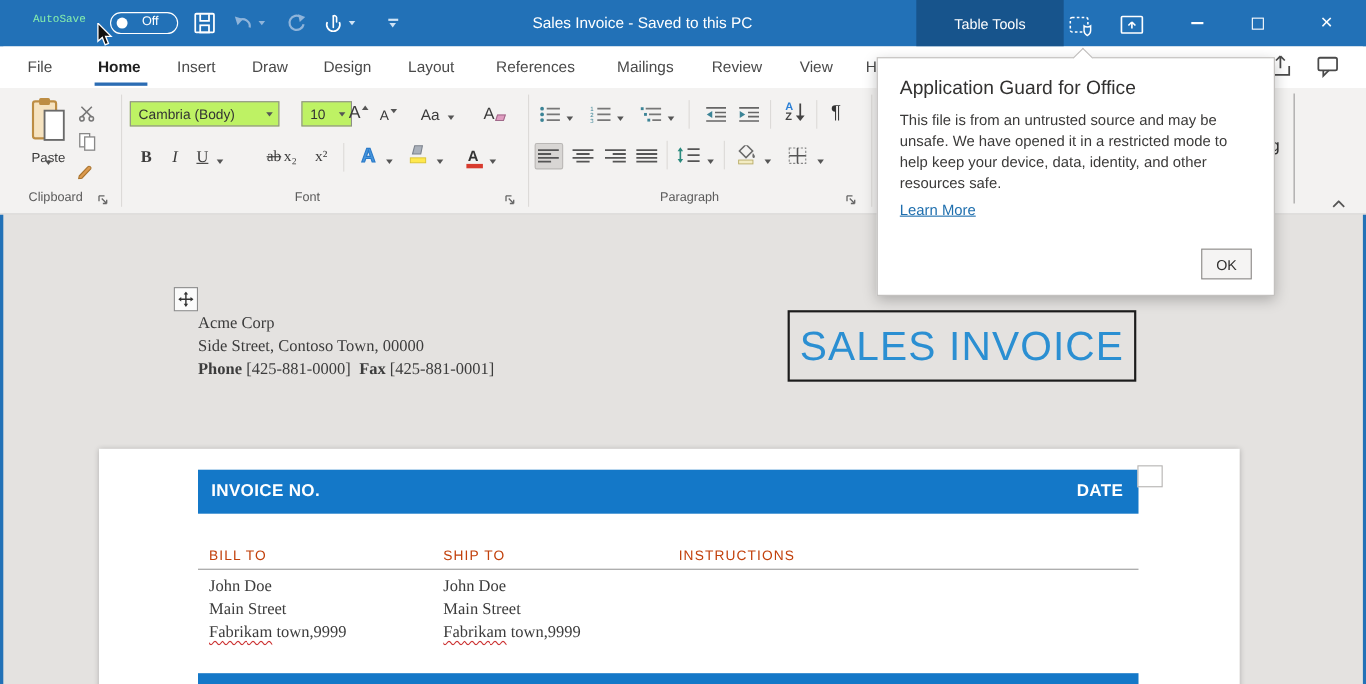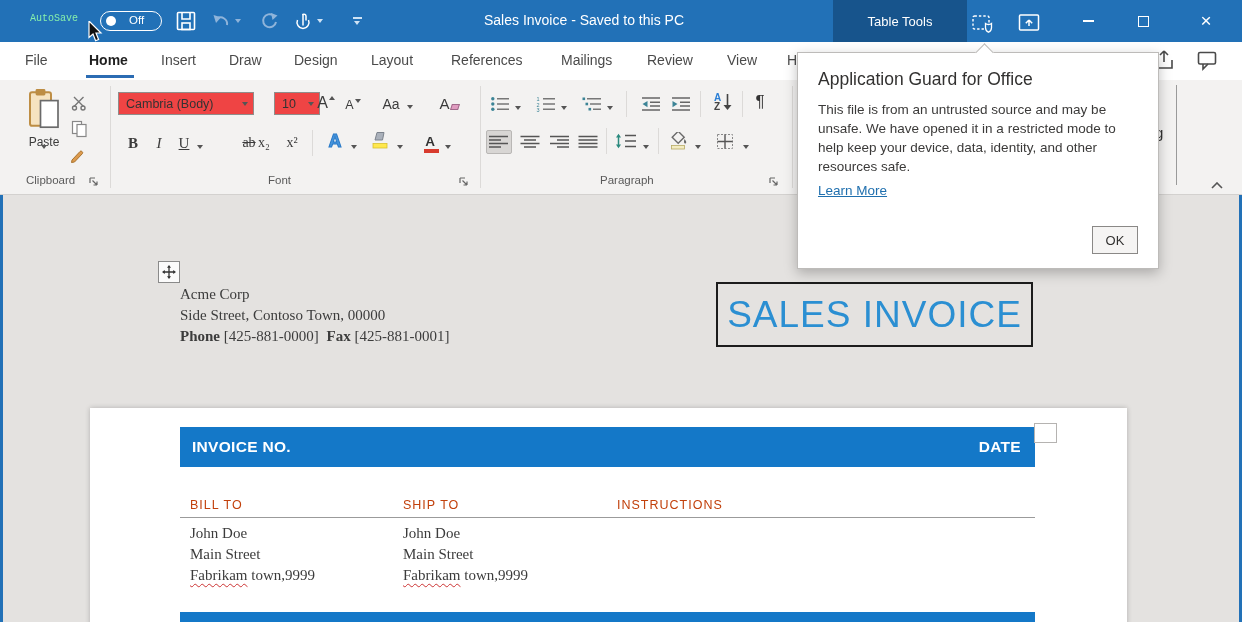--- a/index.html
+++ b/index.html
@@ -35,21 +35,21 @@
   .rtab { position:absolute; top:10px; font-size:14px; color:#4a4a4a; cursor:default; }
   .rtab.active { color:#1f1f1f; font-weight:700; }
   .tab-underline { position:absolute; left:86px; top:33px; width:48px; height:3px; background:#2b6cb3; }
 
   
   .ribbon { position:absolute; left:0; top:80px; width:1242px; height:115px; background:#f3f2f1; border-bottom:1px solid #d3d1cf; z-index:7; }
   .vdiv { position:absolute; top:6px; height:102px; width:1px; background:#dcdad8; }
   .grouplabel { position:absolute; top:94px; font-size:11.5px; color:#5a5a5a; }
   .launcher { position:absolute; top:96px; }
   .rbtn { position:absolute; display:flex; align-items:center; justify-content:center; height:22px; color:#3b3b3b; }
-  .combo { position:absolute; background:#ef4444; border:1px solid #8f8d8b; height:23px; display:flex; align-items:center; font-size:12.5px; color:#333; }
+  .combo { position:absolute; background:#bef264; border:1px solid #8f8d8b; height:23px; display:flex; align-items:center; font-size:12.5px; color:#333; }
   .combo .cv { margin-left:7px; flex:1; }
   .combo .tri { margin-right:5px; }
   .serifb { font-family:"Liberation Serif", serif; }
   .strike { text-decoration: line-through; margin-left: 16px; }
   .fx-a { font-size:18px; font-weight:700; color:#4796dd; -webkit-text-stroke:1px #2a7ac8; }
   .colorA { position:relative; font-weight:700; font-size:13.5px; color:#333; }
   .colorbar { position:absolute; left:-1px; bottom:-4px; width:15px; height:3.5px; }
   .sel-bg { background:#d8d6d4; border:1px solid #b9b7b5; border-radius:2px; }
 
   

